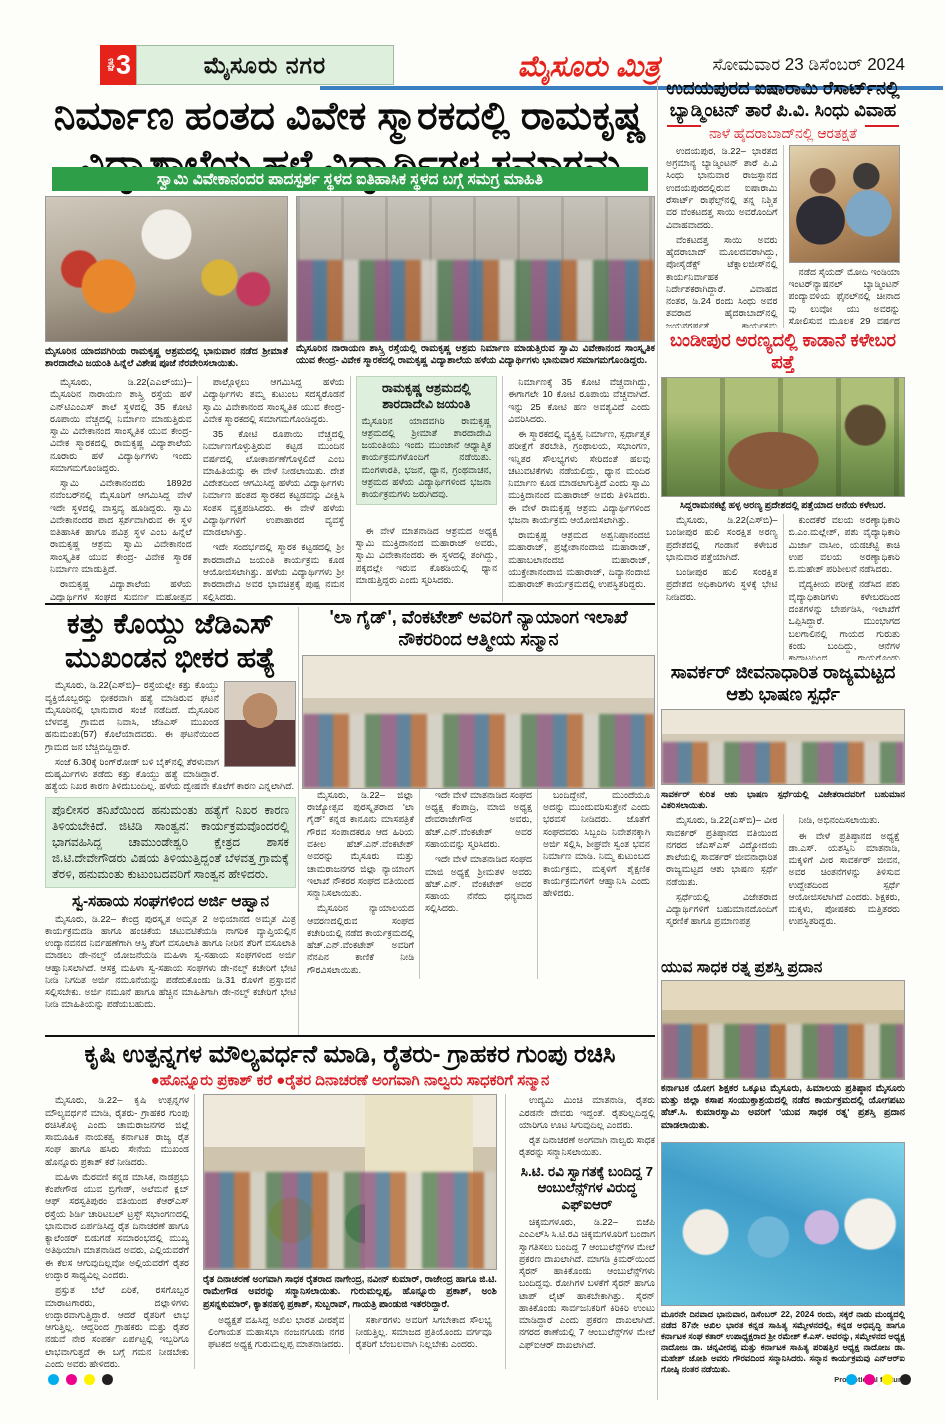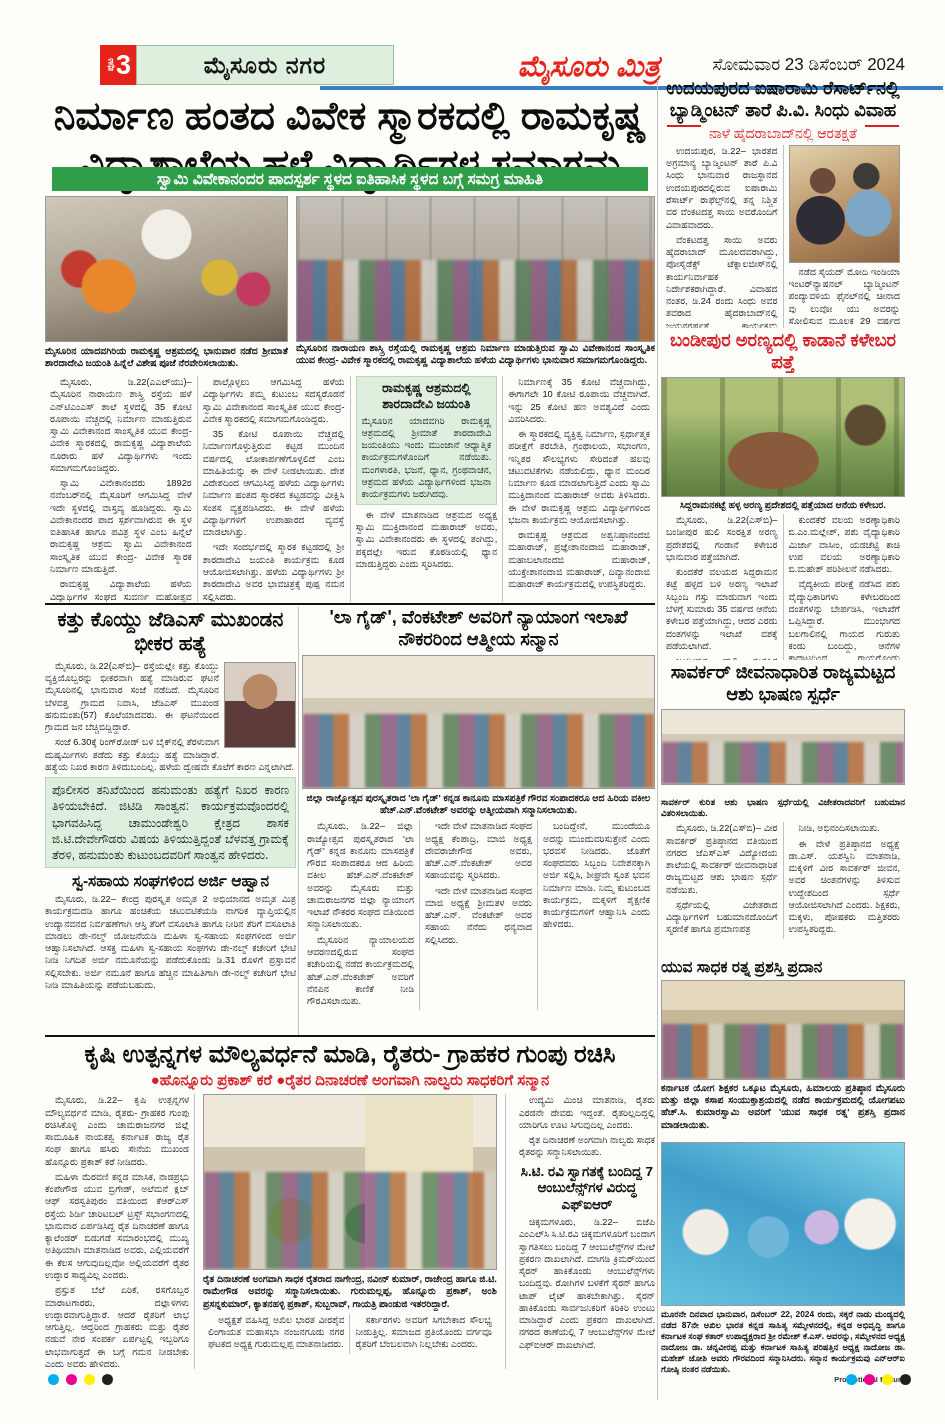--- a/index.html
+++ b/index.html
@@ -16,37 +16,37 @@
   .pagebox .pl{writing-mode:vertical-rl;transform:rotate(180deg);font-size:9px;font-weight:bold}
   .pagebox .pn{font-size:27px;font-weight:bold;line-height:1}
   .sectionbox{background:var(--light-green);border:1px solid #9dbb9d;display:flex;align-items:center;justify-content:center;font-size:23px;font-weight:bold;letter-spacing:1px}
   .paper-title{color:var(--accent-red);font-weight:bold;font-style:italic;font-size:29px;text-align:right}
   .edition-date{font-size:17px;font-weight:normal;text-align:right}
   .bluebar{background:var(--rule-blue);height:4px}
 
   
   .hl{font-weight:bold;text-align:center;line-height:1.22;color:#0d0d0d}
   .hl-xl{font-size:39px}
-  .hl-l{font-size:20px}
+  .hl-l{font-size:28px}
   .hl-m{font-size:18px}
   .hl-s{font-size:15.5px}
   .hl-red{color:var(--headline-red)}
   .kicker{background:var(--banner-green);color:#fff;font-weight:bold;font-size:15.5px;display:flex;align-items:center;justify-content:center}
   .bullets{color:var(--headline-red);font-weight:bold;font-size:15px;text-align:center}
   .dashline{display:flex;align-items:flex-start;gap:8px;color:var(--headline-red);font-weight:normal;font-size:14px}
   .dashline::before,.dashline::after{content:"";flex:1;height:2px;background:var(--headline-red)}
 
   
   .bod p{font-size:9.3px;line-height:1.32;text-align:justify;text-indent:10px;margin-bottom:3px}
   .cap{font-size:9.4px;font-weight:bold;line-height:1.3;text-align:justify}
   .cap-c{text-align:center}
   .cols{display:flex}
   .cols>div{flex:1;padding:0 5px;overflow:hidden}
   .cols>div+div{border-left:1px solid #c2c2c2}
-  .inset{background:var(--light-green);border:1px solid #bcd6bc;padding:4px 5px;margin-bottom:4px}
+  .inset{background:var(--light-green);border:1px solid #bcd6bc;padding:4px 5px;margin-bottom:20px}
   .inset .t{font-weight:bold;font-size:12.5px;text-align:center;line-height:1.25;margin-bottom:3px}
   .inset .x{font-size:9.3px;line-height:1.3;text-align:justify}
   .greenbox{background:var(--light-green);border:1px solid #bcd6bc;padding:4px 6px;font-size:12px;line-height:1.35;text-align:justify;margin:4px 0}
   .rule-h{background:#111;height:2px}
   .rule-v{background:#c2c2c2;width:1px}
 
   
   .ph{position:relative;overflow:hidden;border:1px solid #999;background:#c9c4ba}
   .crowd::after{content:"";position:absolute;left:0;right:0;bottom:0;height:56%;
     background:repeating-linear-gradient(90deg,#874f7e 0 16px,#3c6d94 16px 30px,#b2622f 30px 46px,#d8d4cc 46px 62px,#4e7a52 62px 78px);
@@ -162,21 +162,20 @@
     <div class="bod">
         <p>ಮೈಸೂರು, ಡಿ.22– ಕೇಂದ್ರ ಪುರಸ್ಕೃತ ಅಮೃತ 2 ಅಭಿಯಾನದ ಅಮೃತ ಮಿತ್ರ ಕಾರ್ಯಕ್ರಮದಡಿ ಹಾಗೂ ಹಂಚಿಕೆಯ ಚಟುವಟಿಕೆಯಡಿ ನಾಗರಿಕ ವ್ಯಾಪ್ತಿಯಲ್ಲಿನ ಉದ್ಯಾನವನದ ನಿರ್ವಹಣೆಗಾಗಿ ಆಸ್ತಿ ತೆರಿಗೆ ವಸೂಲಾತಿ ಹಾಗೂ ನೀರಿನ ತೆರಿಗೆ ವಸೂಲಾತಿ ಮಾಡಲು ಡೇ-ನಲ್ಮ್ ಯೋಜನೆಯಡಿ ಮಹಿಳಾ ಸ್ವ-ಸಹಾಯ ಸಂಘಗಳಿಂದ ಅರ್ಜಿ ಆಹ್ವಾನಿಸಲಾಗಿದೆ. ಆಸಕ್ತ ಮಹಿಳಾ ಸ್ವ-ಸಹಾಯ ಸಂಘಗಳು ಡೇ-ನಲ್ಮ್ ಕಚೇರಿಗೆ ಭೇಟಿ ನೀಡಿ ನಿಗದಿತ ಅರ್ಜಿ ನಮೂನೆಯನ್ನು ಪಡೆದುಕೊಂಡು ಡಿ.31 ರೊಳಗೆ ಪ್ರಸ್ತಾವನೆ ಸಲ್ಲಿಸಬೇಕು. ಅರ್ಜಿ ನಮೂನೆ ಹಾಗೂ ಹೆಚ್ಚಿನ ಮಾಹಿತಿಗಾಗಿ ಡೇ-ನಲ್ಮ್ ಕಚೇರಿಗೆ ಭೇಟಿ ನೀಡಿ ಮಾಹಿತಿಯನ್ನು ಪಡೆಯಬಹುದು.</p>
       </div>
   </div>
 
   <div class="abs rule-v" style="left:298px;top:607px;height:428px"></div>
 
   <div class="abs" style="left:302px;top:607px;width:353px;height:428px;overflow:hidden">
     <div class="hl hl-m">'ಲಾ ಗೈಡ್', ವೆಂಕಟೇಶ್ ಅವರಿಗೆ ನ್ಯಾಯಾಂಗ ಇಲಾಖೆ ನೌಕರರಿಂದ ಆತ್ಮೀಯ ಸನ್ಮಾನ</div>
     <div class="ph ph-indoor crowd" style="height:134px;margin-top:4px"></div>
-    <div class="cap cap-c" style="margin:3px 0 4px">ಜಿಲ್ಲಾ ರಾಜ್ಯೋತ್ಸವ ಪುರಸ್ಕೃತರಾದ 'ಲಾ ಗೈಡ್' ಕನ್ನಡ ಕಾನೂನು ಮಾಸಪತ್ರಿಕೆ ಗೌರವ ಸಂಪಾದಕರೂ ಆದ ಹಿರಿಯ ವಕೀಲ ಹೆಚ್.ಎನ್.ವೆಂಕಟೇಶ್ ಅವರನ್ನು ಆತ್ಮೀಯವಾಗಿ ಸನ್ಮಾನಿಸಲಾಯಿತು.</div>
     <div class="cols bod">
       <div>
           <p>ಮೈಸೂರು, ಡಿ.22– ಜಿಲ್ಲಾ ರಾಜ್ಯೋತ್ಸವ ಪುರಸ್ಕೃತರಾದ 'ಲಾ ಗೈಡ್' ಕನ್ನಡ ಕಾನೂನು ಮಾಸಪತ್ರಿಕೆ ಗೌರವ ಸಂಪಾದಕರೂ ಆದ ಹಿರಿಯ ವಕೀಲ ಹೆಚ್.ಎನ್.ವೆಂಕಟೇಶ್ ಅವರನ್ನು ಮೈಸೂರು ಮತ್ತು ಚಾಮರಾಜನಗರ ಜಿಲ್ಲಾ ನ್ಯಾಯಾಂಗ ಇಲಾಖೆ ನೌಕರರ ಸಂಘದ ವತಿಯಿಂದ ಸನ್ಮಾನಿಸಲಾಯಿತು.</p>
           <p>ಮೈಸೂರಿನ ನ್ಯಾಯಾಲಯದ ಆವರಣದಲ್ಲಿರುವ ಸಂಘದ ಕಚೇರಿಯಲ್ಲಿ ನಡೆದ ಕಾರ್ಯಕ್ರಮದಲ್ಲಿ ಹೆಚ್.ಎನ್.ವೆಂಕಟೇಶ್ ಅವರಿಗೆ ನೆನಪಿನ ಕಾಣಿಕೆ ನೀಡಿ ಗೌರವಿಸಲಾಯಿತು.</p>
         </div>
       <div>
           <p>ಇದೇ ವೇಳೆ ಮಾತನಾಡಿದ ಸಂಘದ ಅಧ್ಯಕ್ಷ ಕೆಂಪಾದ್ರಿ, ಮಾಜಿ ಅಧ್ಯಕ್ಷ ದೇವರಾಜೇಗೌಡ ಅವರು, ಹೆಚ್.ಎನ್.ವೆಂಕಟೇಶ್ ಅವರ ಸಹಾಯವನ್ನು ಸ್ಮರಿಸಿದರು.</p>
           <p>ಇದೇ ವೇಳೆ ಮಾತನಾಡಿದ ಸಂಘದ ಮಾಜಿ ಅಧ್ಯಕ್ಷೆ ಶ್ರೀಮತಳ ಅವರು ಹೆಚ್.ಎನ್. ವೆಂಕಟೇಶ್ ಅವರ ಸಹಾಯ ನೆನೆದು ಧನ್ಯವಾದ ಸಲ್ಲಿಸಿದರು.</p>
         </div>
       <div>
@@ -208,34 +207,33 @@
       </div>
     </div>
 
     <div class="abs" style="left:0;top:252px;width:244px;height:330px;overflow:hidden">
       <div class="hl hl-m hl-red">ಬಂಡೀಪುರ ಅರಣ್ಯದಲ್ಲಿ ಕಾಡಾನೆ ಕಳೇಬರ ಪತ್ತೆ</div>
       <div class="ph ph-elephant" style="height:120px;margin-top:3px"></div>
       <div class="cap cap-c" style="margin:2px 0 3px">ಸಿದ್ದರಾಮನಕಟ್ಟೆ ಹಳ್ಳ ಅರಣ್ಯ ಪ್ರದೇಶದಲ್ಲಿ ಪತ್ತೆಯಾದ ಆನೆಯ ಕಳೇಬರ.</div>
       <div class="cols bod">
         <div>
             <p>ಮೈಸೂರು, ಡಿ.22(ಎಸ್‌ಬಿ)– ಬಂಡೀಪುರ ಹುಲಿ ಸಂರಕ್ಷಿತ ಅರಣ್ಯ ಪ್ರದೇಶದಲ್ಲಿ ಗಂಡಾನೆ ಕಳೇಬರ ಭಾನುವಾರ ಪತ್ತೆಯಾಗಿದೆ.</p>
-            <p>ಕುಂದಕೆರೆ ವಲಯದ ಸಿದ್ದರಾಮನ ಕಟ್ಟೆ ಹಳ್ಳದ ಬಳಿ ಅರಣ್ಯ ಇಲಾಖೆ ಸಿಬ್ಬಂದಿ ಗಸ್ತು ಮಾಡುವಾಗ ಇಂದು ಬೆಳಗ್ಗೆ ಸುಮಾರು 35 ವರ್ಷದ ಆನೆಯ ಕಳೇಬರ ಪತ್ತೆಯಾಗಿದ್ದು, ಆದರ ಎರಡು ದಂತಗಳನ್ನು ಇಲಾಖೆ ವಶಕ್ಕೆ ಪಡೆಯಲಾಗಿದೆ.</p>
             <p>ಬಂಡೀಪುರ ಹುಲಿ ಸಂರಕ್ಷಿತ ಪ್ರದೇಶದ ಅಧಿಕಾರಿಗಳು ಸ್ಥಳಕ್ಕೆ ಭೇಟಿ ನೀಡಿದರು.</p>
           </div>
         <div>
             <p>ಕುಂದಕೆರೆ ವಲಯ ಅರಣ್ಯಾಧಿಕಾರಿ ಬಿ.ಎಂ.ಮಲ್ಲೇಶ್, ಪಶು ವೈದ್ಯಾಧಿಕಾರಿ ಮಿರ್ಜಾ ವಾಸೀಂ, ಯಡಚೆಟ್ಟಿ ಕಾಚಿ ಉಪ ವಲಯ ಅರಣ್ಯಾಧಿಕಾರಿ ಬಿ.ಮಹೇಶ್ ಪರಿಶೀಲನೆ ನಡೆಸಿದರು.</p>
             <p>ವೈದ್ಯಕೀಯ ಪರೀಕ್ಷೆ ನಡೆಸಿದ ಪಶು ವೈದ್ಯಾಧಿಕಾರಿಗಳು ಕಳೇಬರದಿಂದ ದಂತಗಳನ್ನು ಬೇರ್ಪಡಿಸಿ, ಇಲಾಖೆಗೆ ಒಪ್ಪಿಸಿದ್ದಾರೆ. ಮುಂಭಾಗದ ಬಲಗಾಲಿನಲ್ಲಿ ಗಾಯದ ಗುರುತು ಕಂಡು ಬಂದಿದ್ದು, ಆನೆಗಳ ಕಾದಾಟದಿಂದ ಗಾಯಗೊಂಡು ಮೃತಪಟ್ಟಿರಬಹುದು ಎಂದು ಶಂಕಿಸಲಾಗಿದೆ.</p>
           </div>
       </div>
     </div>
 
     <div class="abs" style="left:0;top:584px;width:244px;height:294px;overflow:hidden">
       <div class="hl hl-m">ಸಾವರ್ಕರ್ ಜೀವನಾಧಾರಿತ ರಾಜ್ಯಮಟ್ಟದ ಆಶು ಭಾಷಣ ಸ್ಪರ್ಧೆ</div>
       <div class="ph ph-indoor crowd" style="height:76px;margin-top:3px"></div>
-      <div class="cap" style="font-size:8.6px;margin:12px 0 3px">ಸಾವರ್ಕರ್ ಕುರಿತ ಆಶು ಭಾಷಣ ಸ್ಪರ್ಧೆಯಲ್ಲಿ ವಿಜೇತರಾದವರಿಗೆ ಬಹುಮಾನ ವಿತರಿಸಲಾಯಿತು.</div>
+      <div class="cap" style="font-size:8.6px;margin:4px 0 3px">ಸಾವರ್ಕರ್ ಕುರಿತ ಆಶು ಭಾಷಣ ಸ್ಪರ್ಧೆಯಲ್ಲಿ ವಿಜೇತರಾದವರಿಗೆ ಬಹುಮಾನ ವಿತರಿಸಲಾಯಿತು.</div>
       <div class="cols bod">
         <div>
             <p>ಮೈಸೂರು, ಡಿ.22(ಎಸ್‌ಬಿ)– ವೀರ ಸಾವರ್ಕರ್ ಪ್ರತಿಷ್ಠಾನದ ವತಿಯಿಂದ ನಗರದ ಜೆಎಸ್‌ಎಸ್ ವಿದ್ಯೋದಯ ಶಾಲೆಯಲ್ಲಿ ಸಾವರ್ಕರ್ ಜೀವನಾಧಾರಿತ ರಾಜ್ಯಮಟ್ಟದ ಆಶು ಭಾಷಣ ಸ್ಪರ್ಧೆ ನಡೆಯಿತು.</p>
             <p>ಸ್ಪರ್ಧೆಯಲ್ಲಿ ವಿಜೇತರಾದ ವಿದ್ಯಾರ್ಥಿಗಳಿಗೆ ಬಹುಮಾನದೊಂದಿಗೆ ಸ್ಮರಣಿಕೆ ಹಾಗೂ ಪ್ರಮಾಣಪತ್ರ</p>
           </div>
         <div>
             <p>ನೀಡಿ, ಅಭಿನಂದಿಸಲಾಯಿತು.</p>
             <p>ಈ ವೇಳೆ ಪ್ರತಿಷ್ಠಾನದ ಅಧ್ಯಕ್ಷೆ ಡಾ.ಎಸ್. ಯಶಸ್ವಿನಿ ಮಾತನಾಡಿ, ಮಕ್ಕಳಿಗೆ ವೀರ ಸಾವರ್ಕರ್ ಜೀವನ, ಅವರ ಚಿಂತನೆಗಳನ್ನು ತಿಳಿಸುವ ಉದ್ದೇಶದಿಂದ ಸ್ಪರ್ಧೆ ಆಯೋಜಿಸಲಾಗಿದೆ ಎಂದರು. ಶಿಕ್ಷಕರು, ಮಕ್ಕಳು, ಪೋಷಕರು ಮತ್ತಿತರರು ಉಪಸ್ಥಿತರಿದ್ದರು.</p>
           </div>
       </div>

